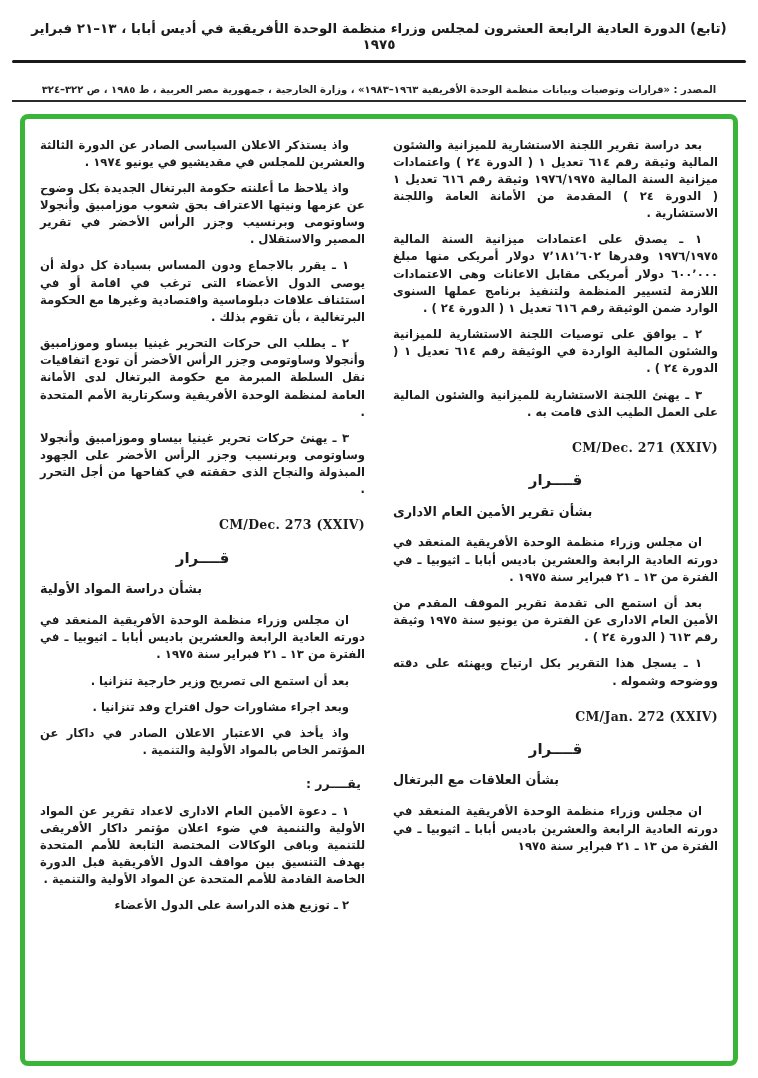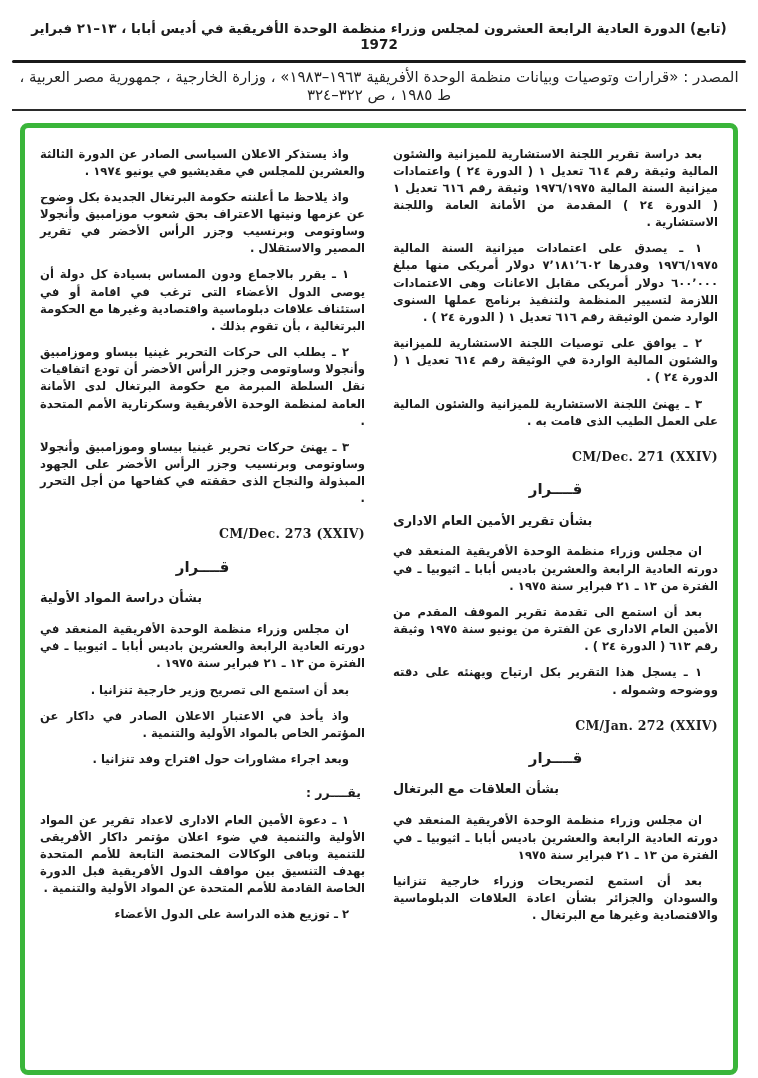--- a/index.html
+++ b/index.html
@@ -15,24 +15,24 @@
   
   .page-header { text-align: center; }
   .doc-title {
     font-weight: bold;
     font-size: 13.5px;
     padding: 8px 6px 7px;
     letter-spacing: 0.2px;
   }
   .rule-thick { height: 3px; background: #191919; margin: 1px 2px 0; border-radius: 2px; }
   .source-line {
-    font-weight: normal;
-    font-size: 15px;
+    font-weight: bold;
+    font-size: 10px;
     color: #232323;
-    padding: 5px 2px 5px;
+    padding: 21px 2px 5px;
   }
   .rule-thin { height: 1.5px; background: #2b2b2b; margin: 0 2px; }
 
   
   .green-box {
     margin: 12px 10px 0;
     border: 5px solid #3ab53a;
     border-radius: 8px;
     height: 952px;
     padding: 18px 15px 10px;
@@ -88,21 +88,21 @@
     font-size: 13px;
     margin-top: 9px;
   }
 </style>
 </head>
 <body style="color: rgb(28, 28, 28);">
 
 <div class="page">
 
   <header class="page-header">
-    <div class="doc-title">(تابع) الدورة العادية الرابعة العشرون لمجلس وزراء منظمة الوحدة الأفريقية في أديس أبابا ، ١٣–٢١ فبراير 1972</div>
+    <div class="doc-title">(تابع) الدورة العادية الرابعة العشرون لمجلس وزراء منظمة الوحدة الأفريقية في أديس أبابا ، ١٣–٢١ فبراير ١٩٧٥</div>
     <div class="rule-thick"></div>
     <div class="source-line">المصدر : «قرارات وتوصيات وبيانات منظمة الوحدة الأفريقية ١٩٦٣–١٩٨٣» ، وزارة الخارجية ، جمهورية مصر العربية ، ط ١٩٨٥ ، ص ٣٢٢–٣٢٤</div>
     <div class="rule-thin"></div>
   </header>
 
   <section class="green-box" style="border-color: rgb(58, 181, 58);">
     <div class="columns">
       <div class="col col-right">
           <div class="block para">بعد دراسة تقرير اللجنة الاستشارية للميزانية والشئون المالية وثيقة رقم ٦١٤ تعديل ١ ( الدورة ٢٤ ) واعتمادات ميزانية السنة المالية ١٩٧٦/١٩٧٥ وثيقة رقم ٦١٦ تعديل ١ ( الدورة ٢٤ ) المقدمة من الأمانة العامة واللجنة الاستشارية .</div>
           <div class="block para">١ ـ يصدق على اعتمادات ميزانية السنة المالية ١٩٧٦/١٩٧٥ وقدرها ٧٬١٨١٬٦٠٢ دولار أمريكى منها مبلغ ٦٠٠٬٠٠٠ دولار أمريكى مقابل الاعانات وهى الاعتمادات اللازمة لتسيير المنظمة ولتنفيذ برنامج عملها السنوى الوارد ضمن الوثيقة رقم ٦١٦ تعديل ١ ( الدورة ٢٤ ) .</div>
@@ -111,35 +111,34 @@
           <div class="block docref">CM/Dec. 271 (XXIV)</div>
           <div class="block heading">قــــرار</div>
           <div class="block subheading">بشأن تقرير الأمين العام الادارى</div>
           <div class="block para">ان مجلس وزراء منظمة الوحدة الأفريقية المنعقد في دورته العادية الرابعة والعشرين باديس أبابا ـ اثيوبيا ـ في الفترة من ١٣ ـ ٢١ فبراير سنة ١٩٧٥ .</div>
           <div class="block para">بعد أن استمع الى تقدمة تقرير الموقف المقدم من الأمين العام الادارى عن الفترة من يونيو سنة ١٩٧٥ وثيقة رقم ٦١٣ ( الدورة ٢٤ ) .</div>
           <div class="block para">١ ـ يسجل هذا التقرير بكل ارتياح ويهنئه على دقته ووضوحه وشموله .</div>
           <div class="block docref">CM/Jan. 272 (XXIV)</div>
           <div class="block heading">قــــرار</div>
           <div class="block subheading">بشأن العلاقات مع البرتغال</div>
           <div class="block para">ان مجلس وزراء منظمة الوحدة الأفريقية المنعقد في دورته العادية الرابعة والعشرين باديس أبابا ـ اثيوبيا ـ في الفترة من ١٣ ـ ٢١ فبراير سنة ١٩٧٥</div>
-          <div class="block para">بعد أن استمع لتصريحات وزراء خارجية تنزانيا والسودان والجزائر بشأن اعادة العلاقات الدبلوماسية والاقتصادية وغيرها مع البرتغال .</div>
         </div>
       <div class="col col-left">
           <div class="block para">واذ يستذكر الاعلان السياسى الصادر عن الدورة الثالثة والعشرين للمجلس في مقديشيو في يونيو ١٩٧٤ .</div>
           <div class="block para">واذ يلاحظ ما أعلنته حكومة البرتغال الجديدة بكل وضوح عن عزمها ونيتها الاعتراف بحق شعوب موزامبيق وأنجولا وساوتومى وبرنسيب وجزر الرأس الأخضر في تقرير المصير والاستقلال .</div>
           <div class="block para">١ ـ يقرر بالاجماع ودون المساس بسيادة كل دولة أن يوصى الدول الأعضاء التى ترغب في اقامة أو في استئناف علاقات دبلوماسية واقتصادية وغيرها مع الحكومة البرتغالية ، بأن تقوم بذلك .</div>
           <div class="block para">٢ ـ يطلب الى حركات التحرير غينيا بيساو وموزامبيق وأنجولا وساوتومى وجزر الرأس الأخضر أن تودع اتفاقيات نقل السلطة المبرمة مع حكومة البرتغال لدى الأمانة العامة لمنظمة الوحدة الأفريقية وسكرتارية الأمم المتحدة .</div>
           <div class="block para">٣ ـ يهنئ حركات تحرير غينيا بيساو وموزامبيق وأنجولا وساوتومى وبرنسيب وجزر الرأس الأخضر على الجهود المبذولة والنجاح الذى حققته في كفاحها من أجل التحرر .</div>
           <div class="block docref">CM/Dec. 273 (XXIV)</div>
           <div class="block heading">قــــرار</div>
           <div class="block subheading">بشأن دراسة المواد الأولية</div>
           <div class="block para">ان مجلس وزراء منظمة الوحدة الأفريقية المنعقد في دورته العادية الرابعة والعشرين باديس أبابا ـ اثيوبيا ـ في الفترة من ١٣ ـ ٢١ فبراير سنة ١٩٧٥ .</div>
           <div class="block para">بعد أن استمع الى تصريح وزير خارجية تنزانيا .</div>
+          <div class="block para">وبعد اجراء مشاورات حول اقتراح وفد تنزانيا .</div>
           <div class="block para">واذ يأخذ في الاعتبار الاعلان الصادر في داكار عن المؤتمر الخاص بالمواد الأولية والتنمية .</div>
-          <div class="block para">وبعد اجراء مشاورات حول اقتراح وفد تنزانيا .</div>
           <div class="block decide">يقــــرر :</div>
           <div class="block para">١ ـ دعوة الأمين العام الادارى لاعداد تقرير عن المواد الأولية والتنمية في ضوء اعلان مؤتمر داكار الأفريقى للتنمية وباقى الوكالات المختصة التابعة للأمم المتحدة بهدف التنسيق بين مواقف الدول الأفريقية قبل الدورة الخاصة القادمة للأمم المتحدة عن المواد الأولية والتنمية .</div>
           <div class="block para">٢ ـ توزيع هذه الدراسة على الدول الأعضاء</div>
         </div>
     </div>
   </section>
 
   <footer>
     <div class="page-number">٢</div>
   </footer>

